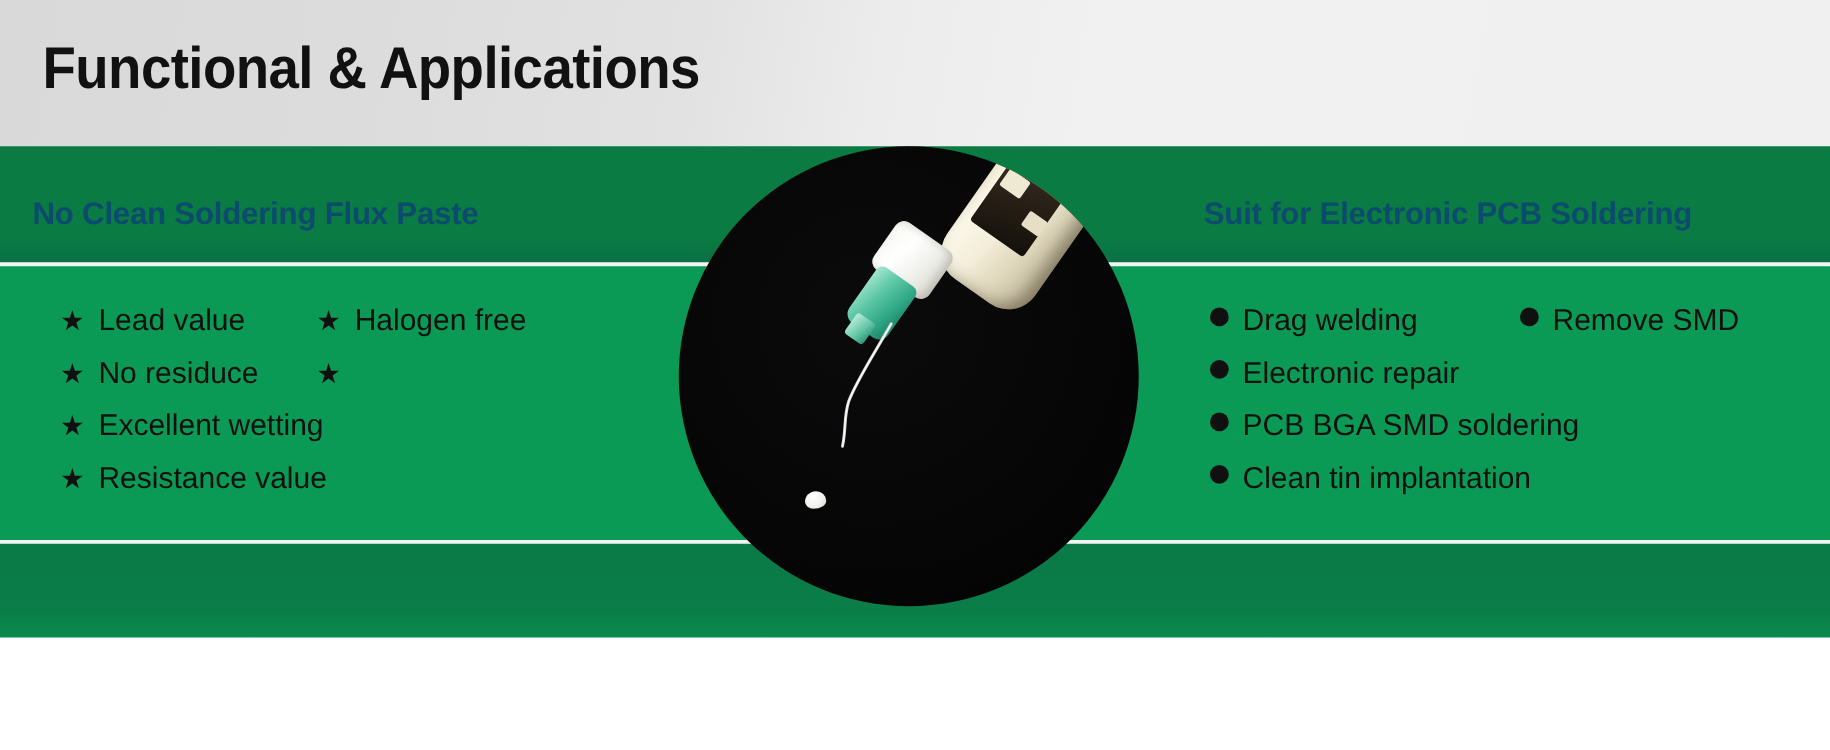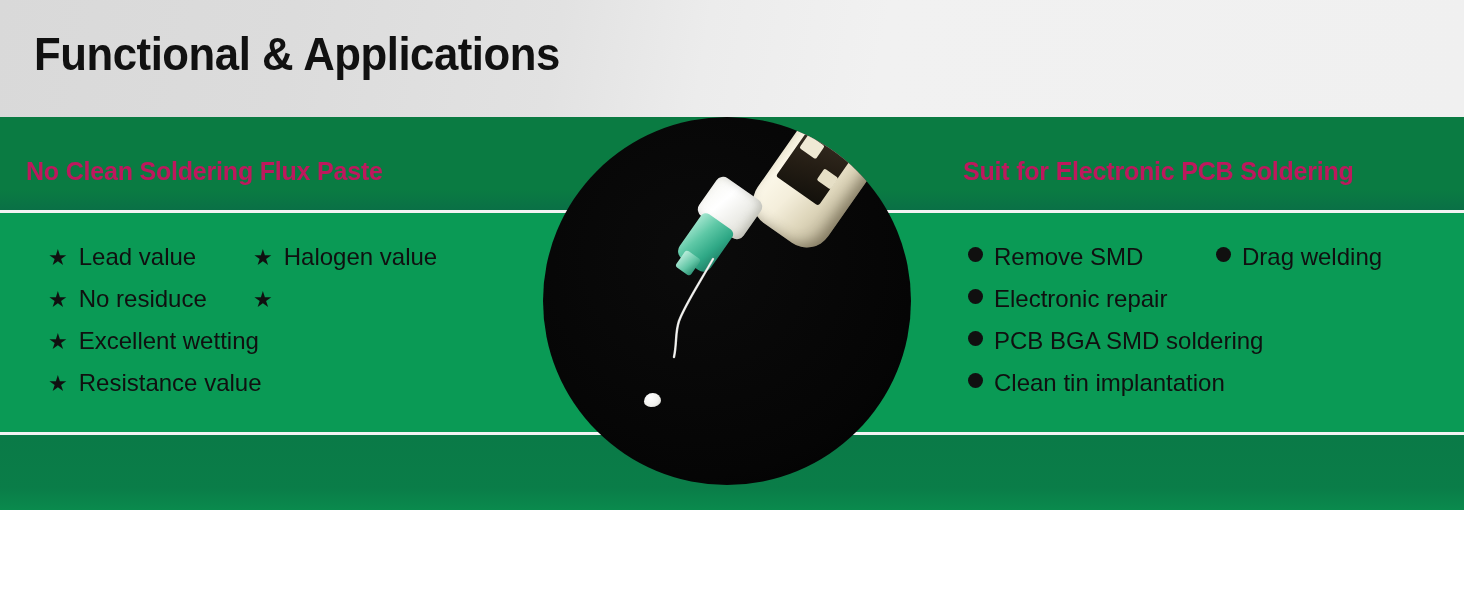--- a/index.html
+++ b/index.html
@@ -69,21 +69,21 @@
     width: 1464px; height: 75px;
     background: linear-gradient(180deg, #0a7a47 0%, #0a7d48 70%, #0a8a4d 100%);
   }
 
   
   .col-heading {
     position: absolute;
     top: 157px;
     font-size: 25px;
     font-weight: bold;
-    color: #be185d;
+    color: #0c4a6e;
     white-space: nowrap;
     letter-spacing: -0.2px;
   }
   .col-heading.left  { left: 26px; }
   .col-heading.right { left: 963px; }
 
   
   .list {
     position: absolute;
     top: 243px;
@@ -254,21 +254,21 @@
 
   <div class="list left">
 
     <div class="list-row">
       <div class="list-item">
         <span class="bullet-star">★</span>
         <span>Lead value</span>
       </div>
       <div class="list-item">
         <span class="bullet-star">★</span>
-        <span>Halogen value</span>
+        <span>Halogen free</span>
       </div>
     </div>
 
     <div class="list-row">
       <div class="list-item">
         <span class="bullet-star">★</span>
         <span>No residuce</span>
       </div>
       <div class="list-item">
         <span class="bullet-star">★</span>
@@ -289,25 +289,25 @@
       </div>
     </div>
 
   </div>
 
   <div class="list right">
 
     <div class="list-row">
       <div class="list-item">
         <span class="bullet-dot"></span>
+        <span>Drag welding</span>
+      </div>
+      <div class="list-item">
+        <span class="bullet-dot"></span>
         <span>Remove SMD</span>
-      </div>
-      <div class="list-item">
-        <span class="bullet-dot"></span>
-        <span>Drag welding</span>
       </div>
     </div>
 
     <div class="list-row">
       <div class="list-item">
         <span class="bullet-dot"></span>
         <span>Electronic repair</span>
       </div>
     </div>
 

